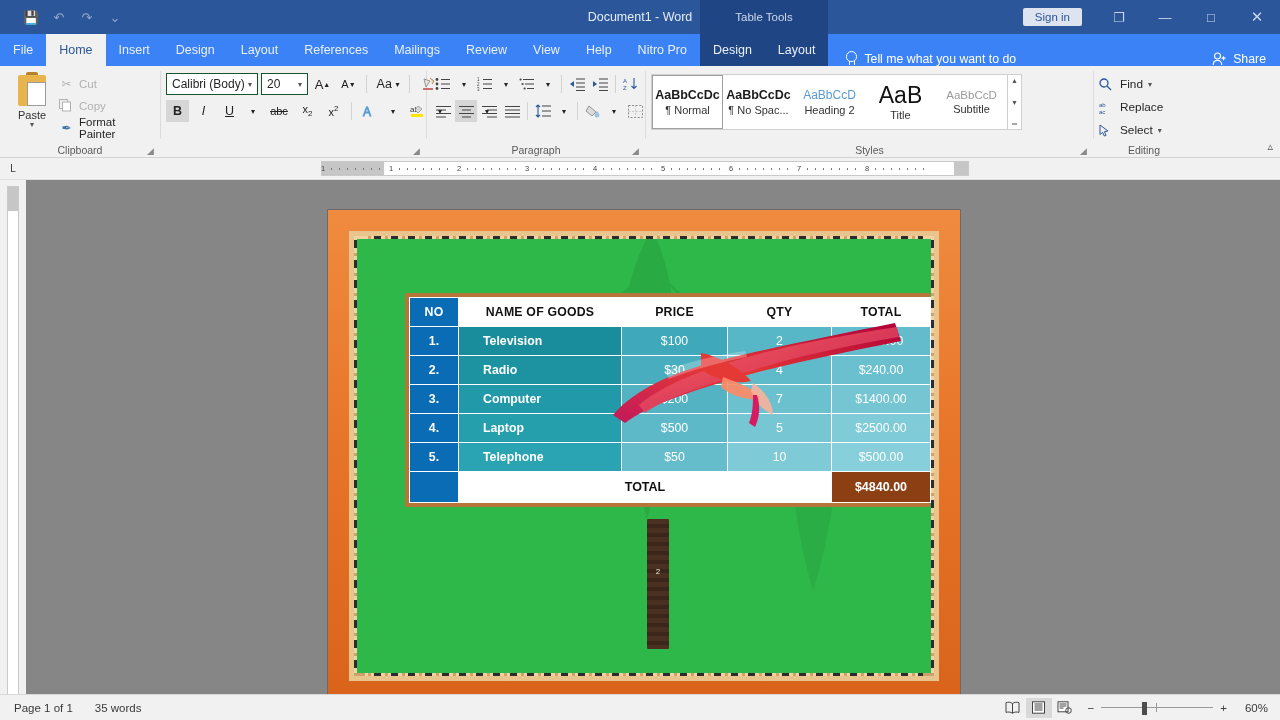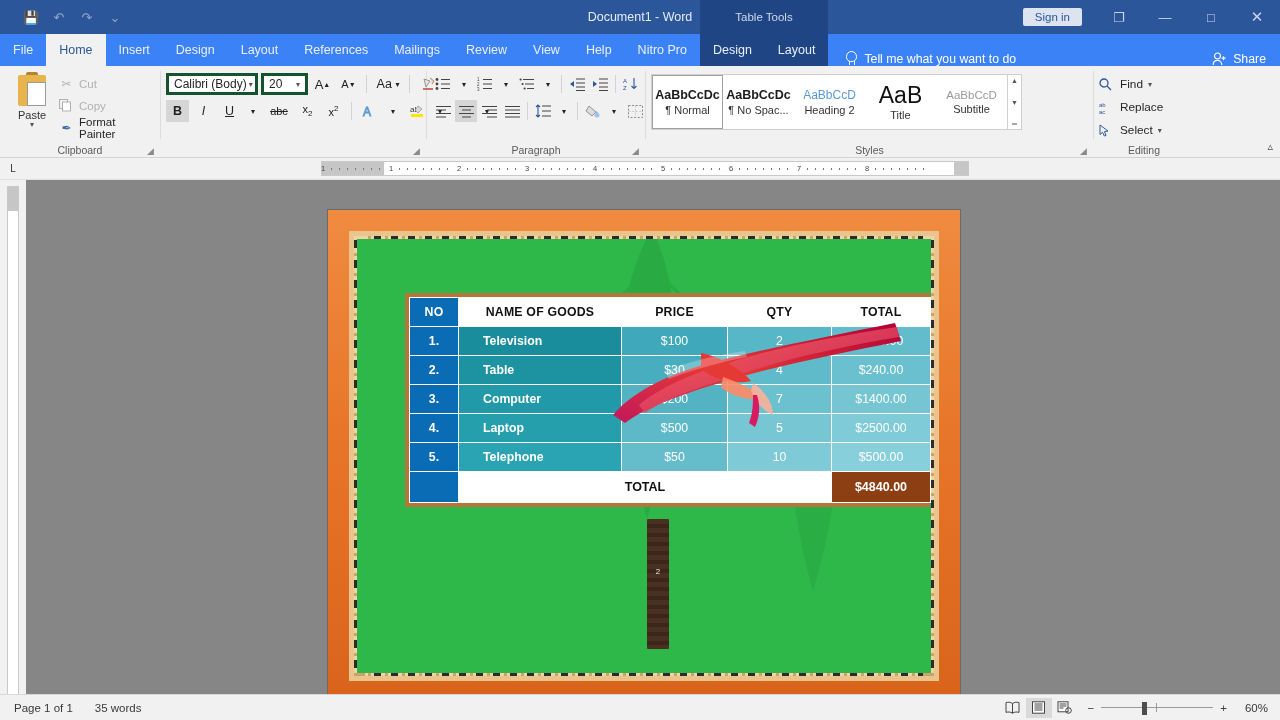--- a/index.html
+++ b/index.html
@@ -76,21 +76,21 @@
   .clipitems{ display:flex; flex-direction:column; gap:3px; padding-top:4px; }
   .clipitem{ display:flex; align-items:center; gap:5px; font-size:11.5px; height:19px;}
   .clipitem.dim{ color:#b1b1b1; }
   .scissors,.copyico,.brush{ width:15px; text-align:center; font-size:12px; }
   .copyico{ color:#b1b1b1;}
   .brush{ color:#3b6ea5;}
 
   
   .fontgrid{ display:flex; flex-direction:column; gap:5px; padding-top:3px;}
   .frow{ display:flex; align-items:center; gap:3px;}
-  .combo{ border:3px solid #14532d; background:#fff; height:22px; display:flex;
+  .combo{ border:1px solid #14532d; background:#fff; height:22px; display:flex;
           align-items:center; padding:0 3px 0 5px; font-size:12px;}
   .combo .cv{ flex:1; white-space:nowrap; }
   .combo .cc{ font-size:8px; color:#555; padding:0 2px;}
   .fbtn{ width:23px;height:22px;display:flex;align-items:center;justify-content:center;
          font-size:12.5px; color:#222;}
   .fbtn.on{ background:#d6d6d6; }
   .fbtn.sm{ width:18px; }
   .vsep{ width:1px; height:18px; background:#d2d2d2; margin:0 3px; }
 
   
@@ -722,21 +722,21 @@
             <tbody>
               <tr class="r1">
                 <td class="noc">1.</td>
                 <td class="namec">Television</td>
                 <td class="pricec">$100</td>
                 <td class="qtyc">2</td>
                 <td class="totalc">$200.00</td>
               </tr>
               <tr class="r2">
                 <td class="noc">2.</td>
-                <td class="namec">Table</td>
+                <td class="namec">Radio</td>
                 <td class="pricec">$30</td>
                 <td class="qtyc">4</td>
                 <td class="totalc">$240.00</td>
               </tr>
               <tr class="r3">
                 <td class="noc">3.</td>
                 <td class="namec">Computer</td>
                 <td class="pricec">$200</td>
                 <td class="qtyc">7</td>
                 <td class="totalc">$1400.00</td>

